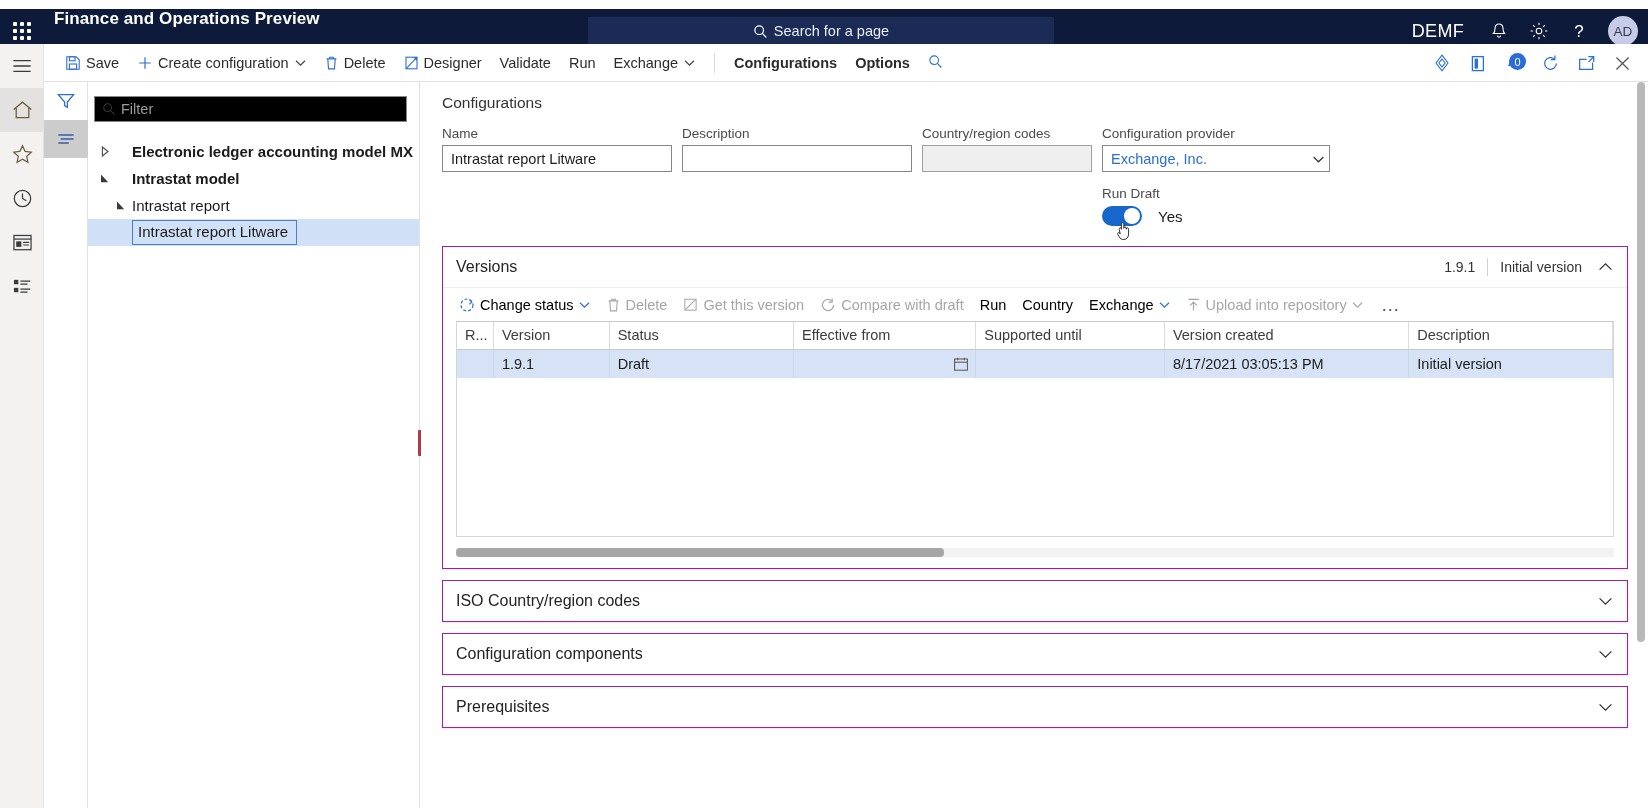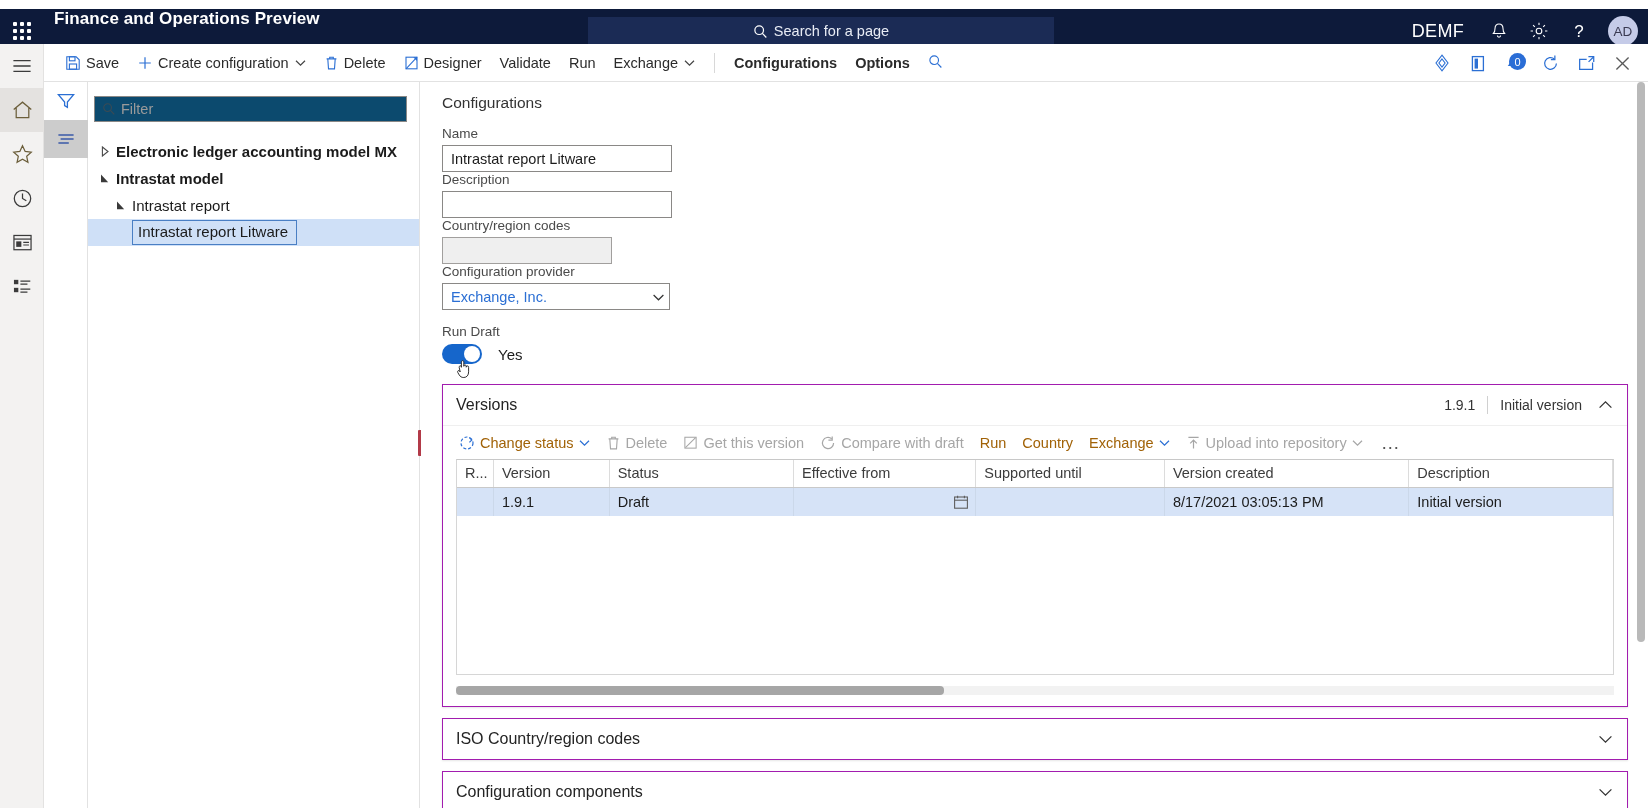--- a/index.html
+++ b/index.html
@@ -138,39 +138,39 @@
     position: absolute; top: 82px; left: 88px;
     width: 332px; height: 726px;
     background: #fff;
     border-right: 1px solid #e2e2e2;
     padding-top: 14px;
   }
   .filterbox {
     margin: 0 12px 0 6px;
     height: 26px;
     border: 1px solid #8a8886;
-    background: #0c4a6e;
+    background: #000000;
     display: flex; align-items: center;
     padding: 0 7px;
     cursor: text;
   }
   .filterbox .mag2 { margin-right: 5px; display: flex; opacity: .75; }
   .filterbox .ph { color: #9a9a9a; font-size: 14.5px; }
   .tree { margin-top: 16px; }
   .tnode {
     display: flex; align-items: center;
     height: 27px; cursor: pointer;
     font-size: 15px; color: #1b1b1b;
   }
   .tnode.sel { background: #cfe0f7; }
   .tw { width: 22px; display: flex; align-items: center; justify-content: center; flex: none; }
   .tw svg { display: block; }
   .tlabel { white-space: nowrap; }
   .tnode.lvl0 { padding-left: 6px; }
-  .tnode.lvl0 .tlabel { font-weight: 700; }
+  .tnode.lvl0 .tlabel { font-weight: 700; margin-left: 16px; }
   .tnode.lvl1 { padding-left: 22px; }
   .tnode.lvl1 .tlabel { font-weight: 400; }
   .tnode.lvl2 { padding-left: 44px; }
   .selbox {
     border: 1px solid #4a7fc4;
     background: #cfe0f7;
     padding: 2px 8px 3px 5px;
     line-height: 1.15;
   }
   .caretL {
@@ -186,21 +186,20 @@
     background: #fff;
     overflow: hidden;
   }
   .page-head {
     font-size: 15.5px; color: #333;
     padding: 12px 0 0 21px;
   }
   .fields {
     display: flex; padding: 14px 0 0 21px;
     position: relative;
-    flex-direction: column;
   }
   .fld { margin-right: 10px; }
   .fld-label {
     font-size: 13.5px; color: #4a4a4a;
     margin-bottom: 4px;
   }
   .fld-input {
     height: 27px;
     border: 1px solid #8a8886;
     background: #fff;
@@ -259,21 +258,21 @@
   
   .vtoolbar {
     height: 34px;
     display: flex; align-items: center;
     padding-left: 8px;
     border-top: 1px solid #efefef;
   }
   .vbtn {
     display: flex; align-items: center;
     height: 28px; padding: 0 8px;
-    font-size: 14.5px; color: #a16207;
+    font-size: 14.5px; color: #000000;
     white-space: nowrap; cursor: pointer;
   }
   .vbtn.dis { color: #a6a6a6; cursor: default; }
   .vbtn .vi { margin-right: 5px; display: flex; align-items: center; }
   .vbtn .vc { margin-left: 5px; display: flex; align-items: center; }
   .vbtn.ell { font-size: 19px; padding: 0 10px; letter-spacing: 1px; color: #555; }
 
   
   .gridwrap {
     margin: 0 13px;

